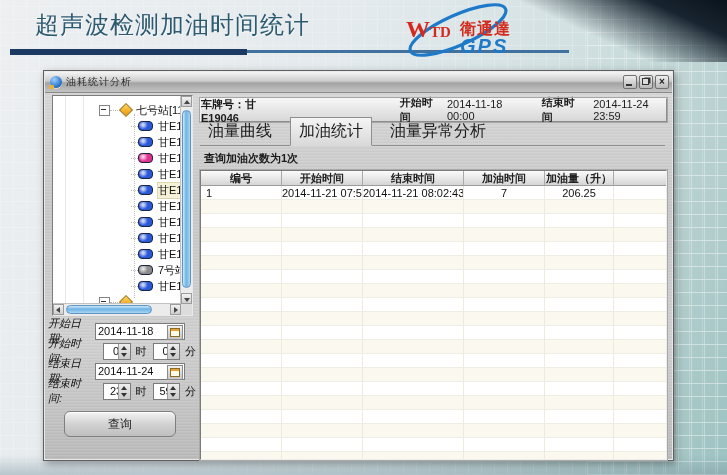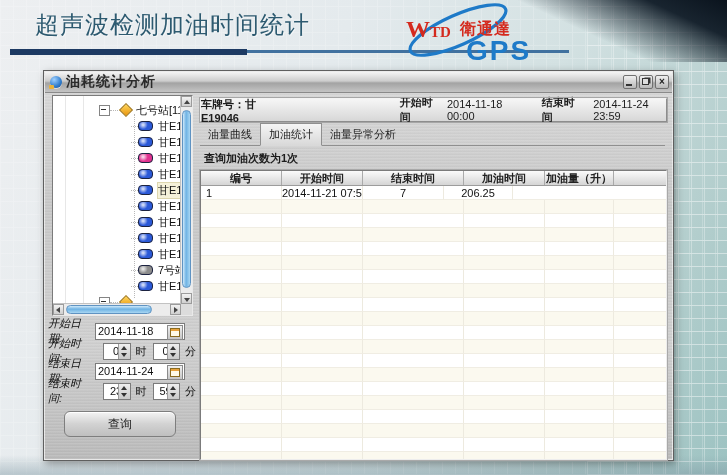--- a/index.html
+++ b/index.html
@@ -23,36 +23,36 @@
   .title-rule-thick{position:absolute;left:10px;top:49px;width:237px;height:6px;background:#1d3a63;}
   .title-rule-thin{position:absolute;left:247px;top:50px;width:322px;height:3px;background:#41719f;}
 
   
   .logo{position:absolute;left:398px;top:2px;width:135px;height:56px;}
   .logo svg{position:absolute;left:0;top:0;}
   .logo .wtd{position:absolute;left:8px;top:14px;font-family:"Liberation Serif","DejaVu Serif",serif;
     font-weight:bold;color:#d42a1e;font-size:15px;}
   .logo .wtd .bigw{font-size:24px;}
   .logo .company{position:absolute;left:62px;top:17px;font-weight:bold;color:#d42a1e;font-size:16px;letter-spacing:1px;}
-  .logo .gps{position:absolute;left:68px;top:33px;font-weight:bold;color:#1e7ac8;font-size:28px;letter-spacing:2px;}
+  .logo .gps{position:absolute;left:62px;top:33px;font-style:italic;font-weight:bold;color:#1e7ac8;font-size:20px;letter-spacing:2px;}
 
   
   .app-window{position:absolute;left:43px;top:70px;width:629px;height:389px;
     border:1px solid #5f5f5f;box-shadow:2px 3px 8px rgba(0,0,0,.35), inset 0 0 0 1px #e9e9e9;
     background:linear-gradient(180deg,#d9d9d9,#c7c7c7 35%,#cfcfcf 70%,#b9b9b9);}
   .app-window::after{content:"";position:absolute;inset:0;pointer-events:none;opacity:.5;
     background:repeating-linear-gradient(180deg,rgba(255,255,255,.20) 0 1px,rgba(0,0,0,.035) 2px 3px);}
   .titlebar{position:absolute;left:1px;top:1px;right:1px;height:20px;z-index:5;
     background:linear-gradient(180deg,#f4f4f4,#cdcdcd 45%,#a3a3a3 55%,#c4c4c4);
     border-bottom:1px solid #8a8a8a;display:flex;align-items:center;}
   .globe-icon{width:12px;height:12px;margin:0 4px 0 5px;border-radius:50%;
     background:radial-gradient(circle at 35% 30%,#9fd0ff,#2f7ccc 60%,#1b4f92);
     box-shadow:0 1px 0 rgba(255,255,255,.6);position:relative;}
   .globe-icon::after{content:"";position:absolute;left:-1px;bottom:-1px;width:5px;height:4px;background:#e8b23c;border-radius:1px;}
-  .titlebar-text{font-size:14px;font-weight:bold;color:#2a2a2a;letter-spacing:1px;}
+  .titlebar-text{font-size:10px;font-weight:normal;color:#2a2a2a;letter-spacing:1px;}
   .win-buttons{position:absolute;right:4px;top:4px;display:flex;gap:2px;z-index:6;}
   .win-btn{width:12px;height:12px;border:1px solid #707070;border-radius:2px;
     background:linear-gradient(180deg,#efefef,#b9b9b9);position:relative;cursor:default;}
   .win-btn .bar{position:absolute;left:2px;bottom:2px;width:6px;height:2px;background:#333;}
   .win-btn .rest{position:absolute;left:2px;top:2px;width:5px;height:5px;border:1px solid #333;background:#ddd;box-shadow:2px -1px 0 -0.5px #333;}
   .win-btn .x{position:absolute;left:0;top:-1px;width:12px;text-align:center;font-size:10px;font-weight:bold;color:#222;line-height:13px;}
 
   
   .tree-panel{position:absolute;left:8px;top:24px;width:139px;height:219px;background:#fff;
     border:1px solid;border-color:#7b7b7b #e9e9e9 #e9e9e9 #7b7b7b;z-index:3;}
@@ -114,21 +114,21 @@
   .info-bar{position:absolute;left:156px;top:27px;width:465px;height:22px;z-index:3;
     border:1px solid;border-color:#f4f4f4 #8d8d8d #8d8d8d #f4f4f4;outline:1px solid #a6a6a6;
     background:linear-gradient(180deg,#f6f6f6,#d7d7d7);display:flex;align-items:center;font-size:11px;color:#1c1c1c;}
   .ib-plate{font-weight:bold;}
   .ib-start-label{margin-left:120px;font-weight:bold;}
   .ib-start-value{margin-left:10px;}
   .ib-end-label{margin-left:22px;font-weight:bold;}
   .ib-end-value{margin-left:14px;}
 
   .tab-bar{position:absolute;left:156px;top:55px;width:465px;height:19px;z-index:3;
-    border-bottom:1px solid #8f8f8f;display:flex;align-items:flex-end;font-size:11px;color:#1c1c1c;}
+    border-bottom:1px solid #8f8f8f;display:flex;align-items:flex-end;font-size:16px;color:#1c1c1c;gap:10px;}
   .tab{padding:3px 8px 3px 8px;position:relative;}
   .tab.selected{border:1px solid #8f8f8f;border-bottom:1px solid #d9d9d9;margin-bottom:-1px;
     background:linear-gradient(180deg,#f5f5f5,#d9d9d9);}
 
   .status-line{position:absolute;left:160px;top:80px;z-index:3;font-size:11px;font-weight:bold;color:#1c1c1c;}
 
   .data-table{position:absolute;left:156px;top:99px;width:465px;height:288px;z-index:3;background:#fff;
     border:1px solid;border-color:#7b7b7b #ededed #ededed #7b7b7b;outline:1px solid #a9a9a9;overflow:hidden;}
   .table-header{display:flex;height:14px;background:linear-gradient(180deg,#fbfbfb,#d5d5d5);
     border-bottom:1px solid #9c9c9c;}
@@ -355,20 +355,21 @@
           <div class="th c1">开始时间</div>
           <div class="th c2">结束时间</div>
           <div class="th c3">加油时间</div>
           <div class="th c4">加油量（升）</div>
           <div class="th c5"></div>
         </div>
       <div id="table-body">
           <div class="tr">
             <div class="td c0">1</div>
             <div class="td c1">2014-11-21 07:56...</div>
+            <div class="td c2">2014-11-21 08:02:43</div>
             <div class="td c3">7</div>
             <div class="td c4">206.25</div>
             <div class="td c5"></div>
           </div>
           <div class="tr alt">
             <div class="td c0"></div>
             <div class="td c1"></div>
             <div class="td c2"></div>
             <div class="td c3"></div>
             <div class="td c4"></div>

